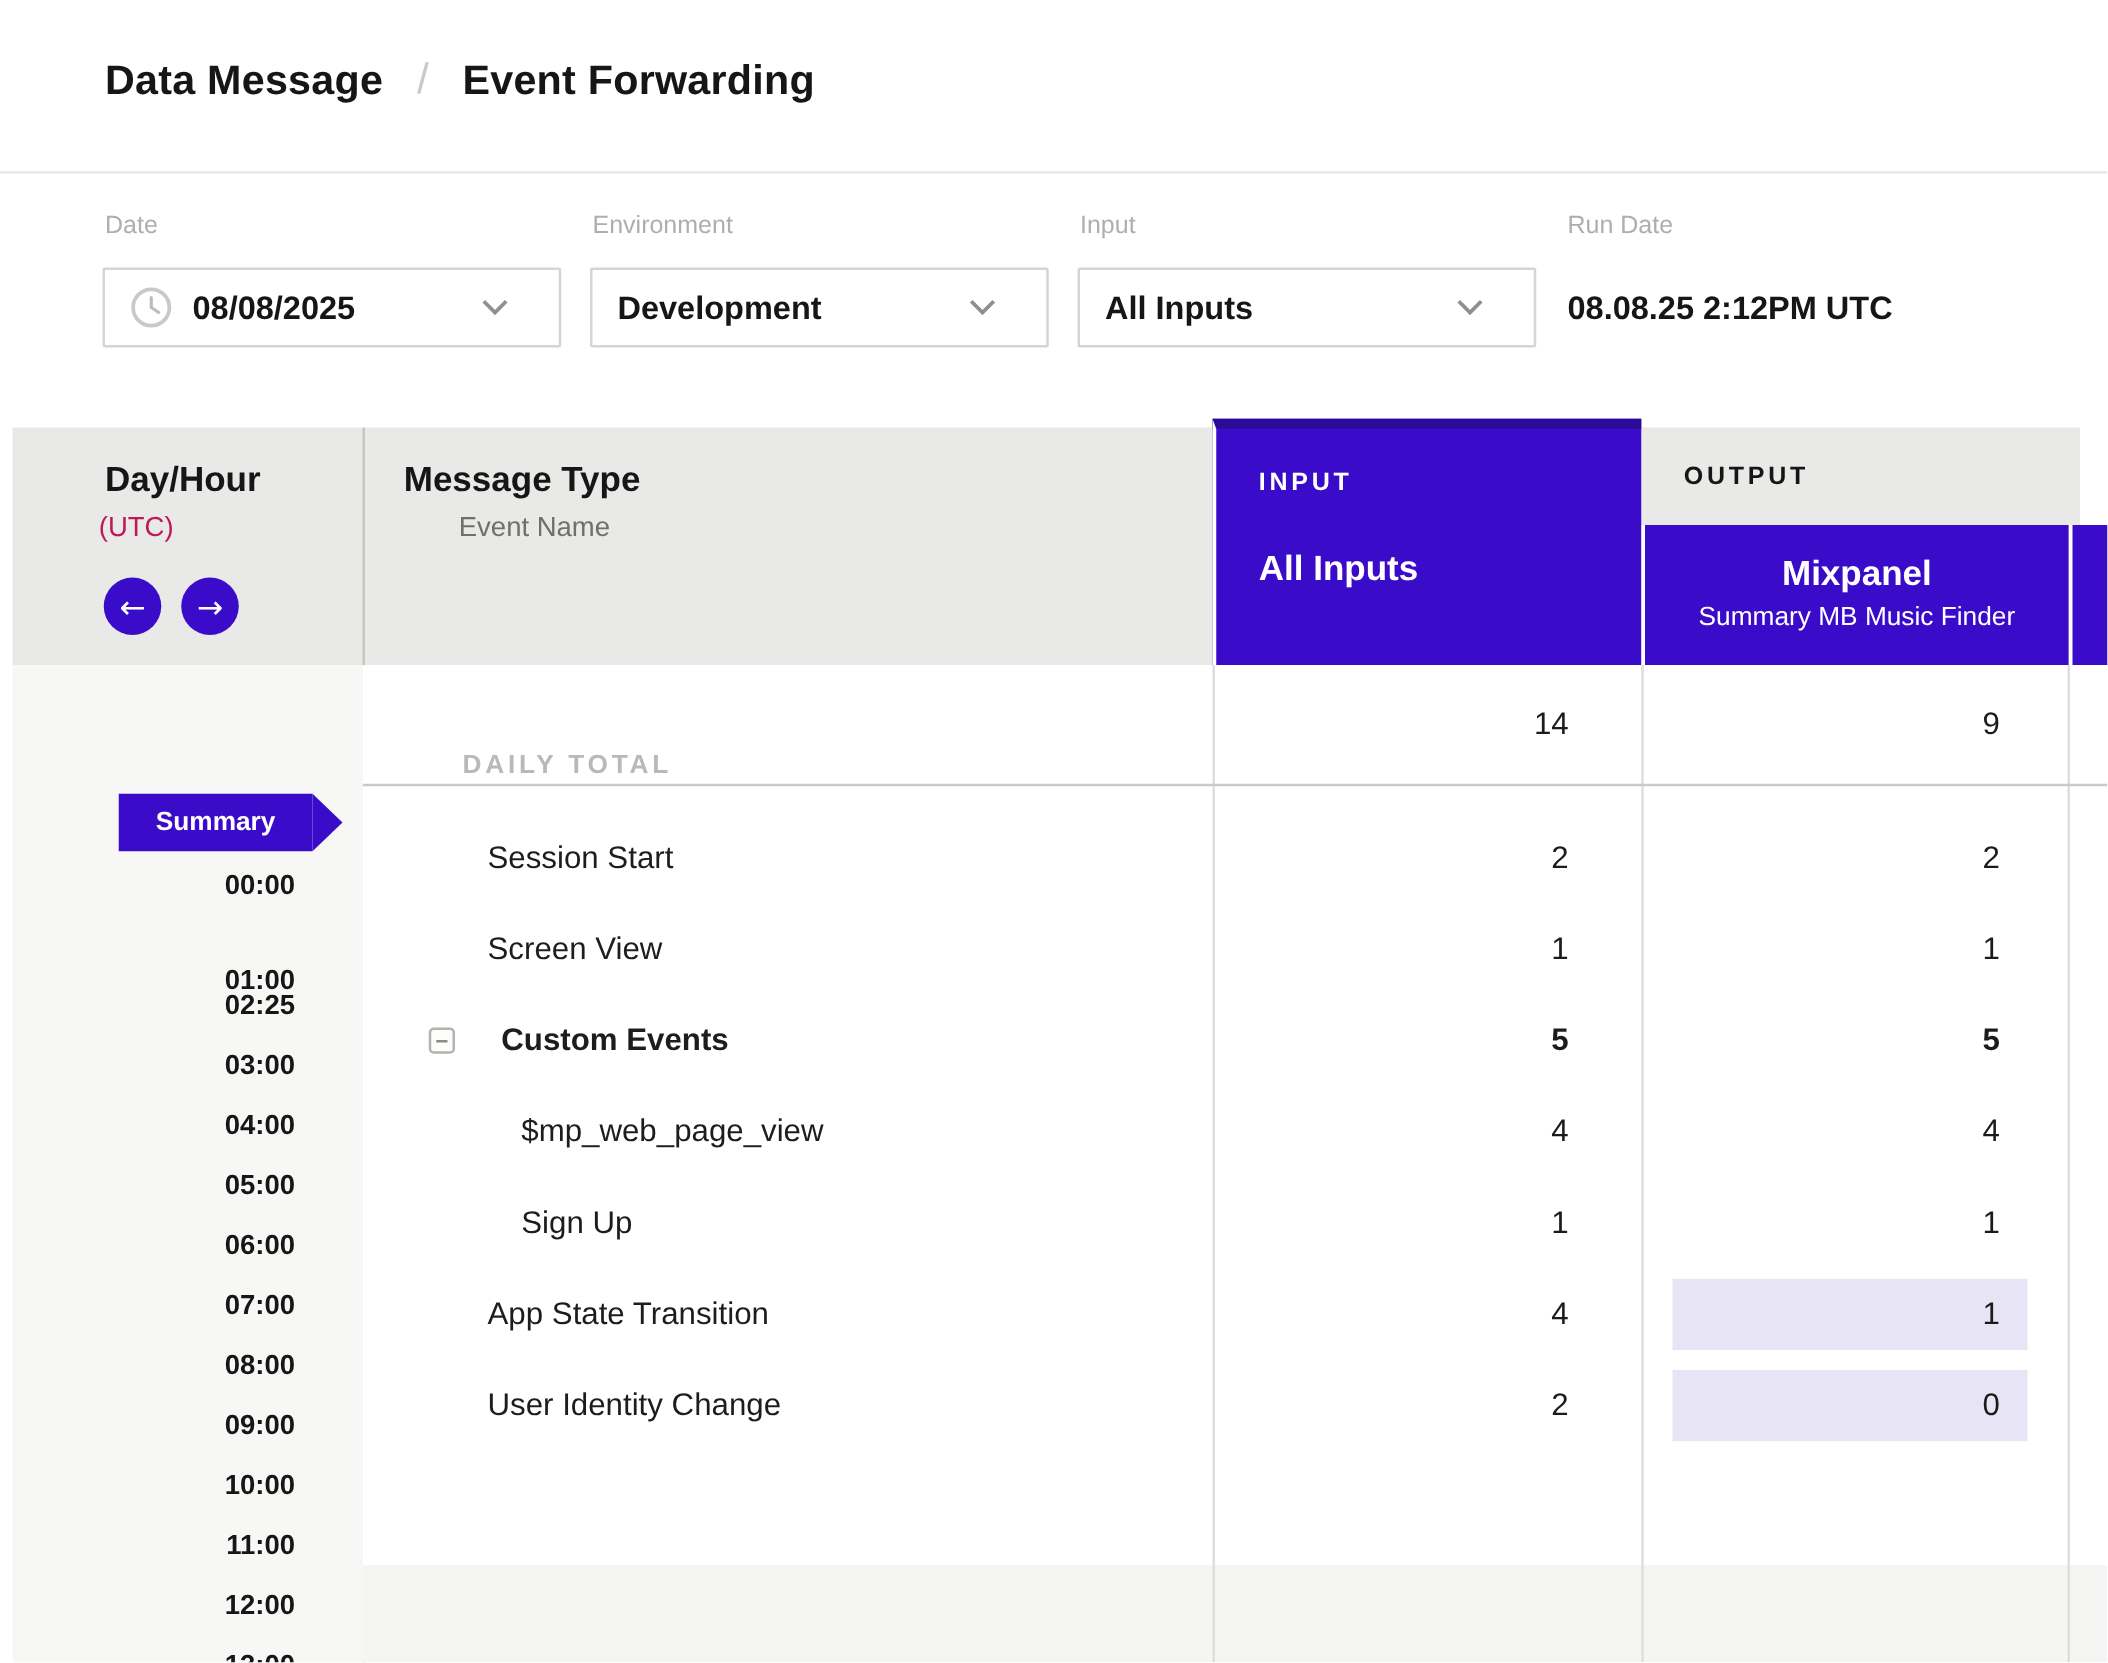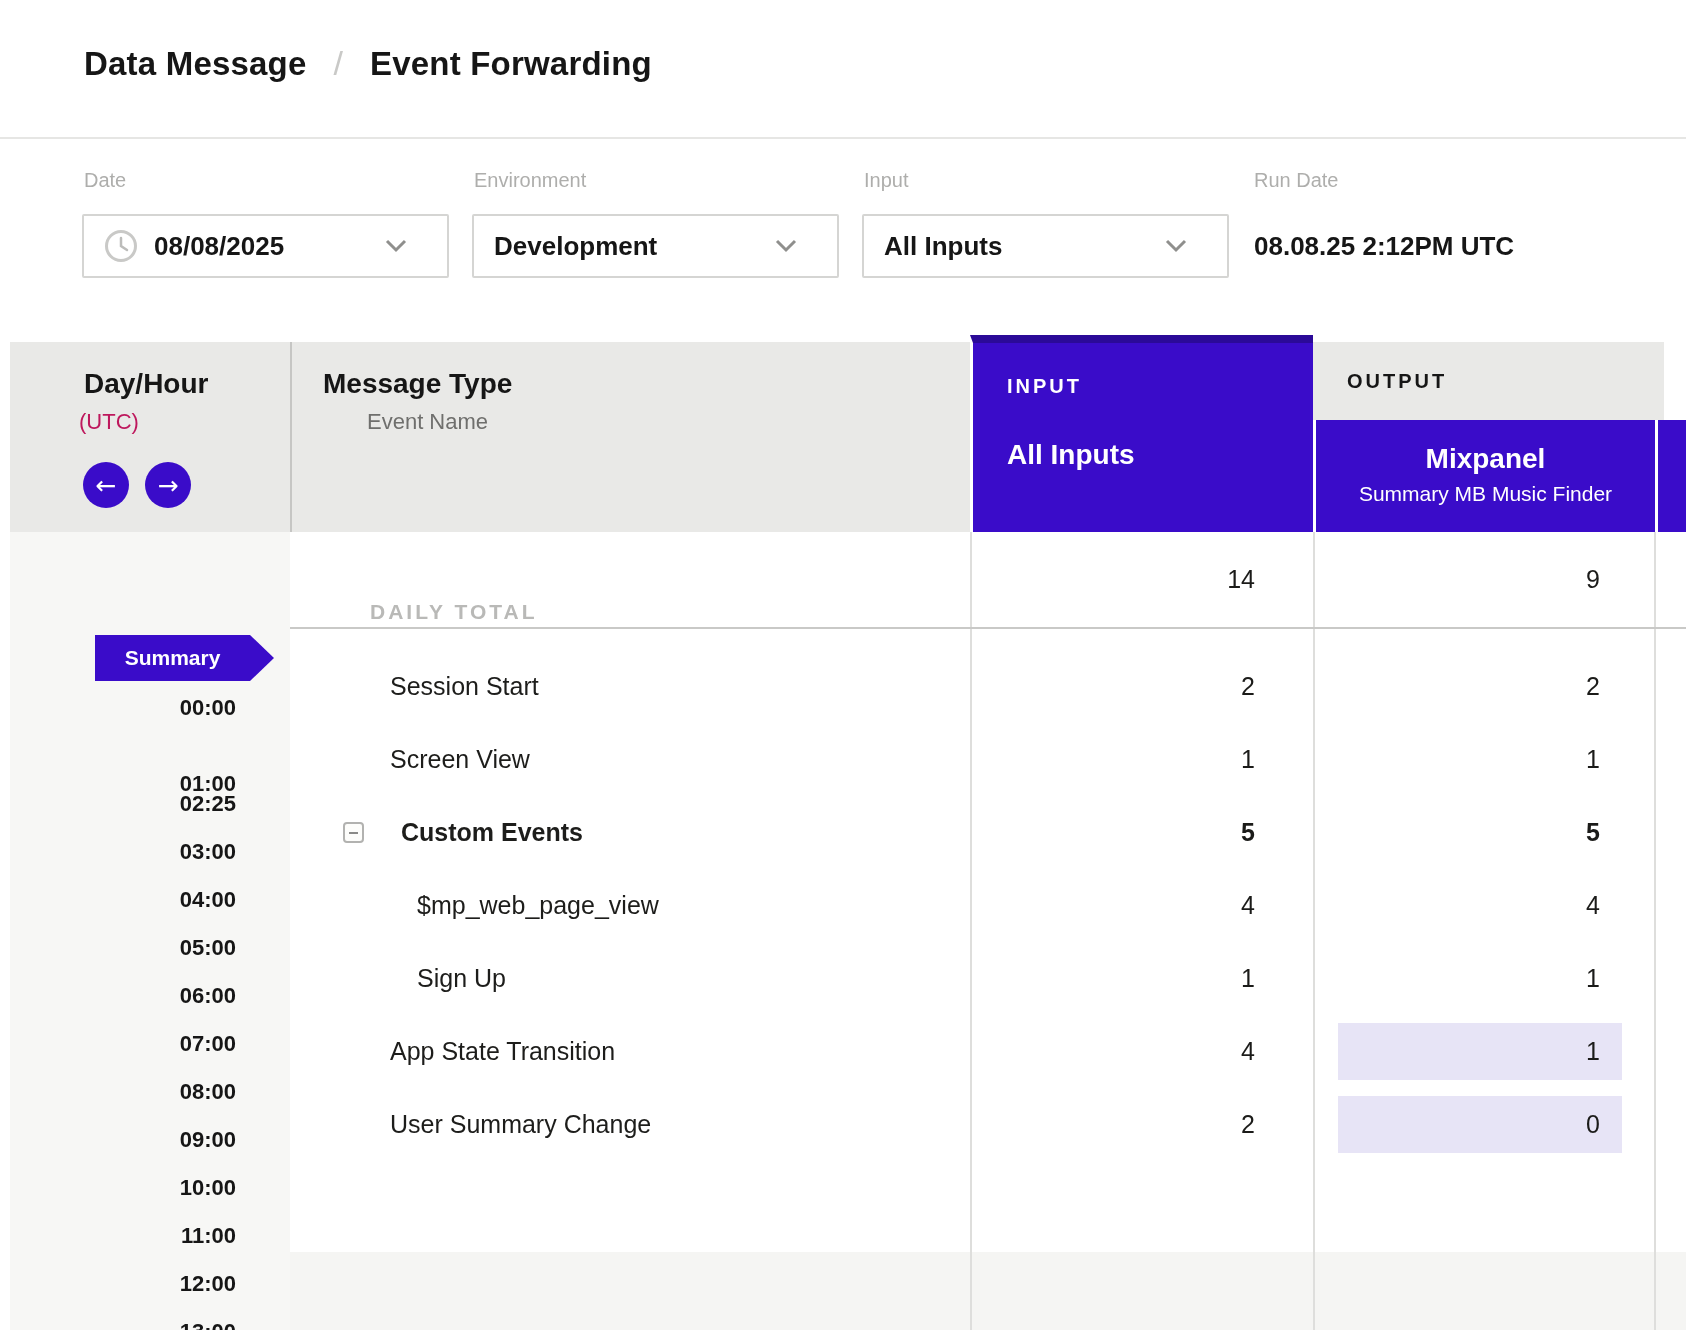--- a/index.html
+++ b/index.html
@@ -238,20 +238,20 @@
         <div class="row hl-on" style="top: 483px;">
     <div class="hl-out"></div>
 
     <span class="row-label" style="left: 100px;">App State Transition</span>
     <span class="val val-in">4</span>
     <span class="val val-out">1</span>
   </div>
         <div class="row hl-on" style="top: 556px;">
     <div class="hl-out"></div>
 
-    <span class="row-label" style="left: 100px;">User Summary Change</span>
+    <span class="row-label" style="left: 100px;">User Identity Change</span>
     <span class="val val-in">2</span>
     <span class="val val-out">0</span>
   </div>
       </div>
   </div>
 
 </div>
 
 </body></html>

